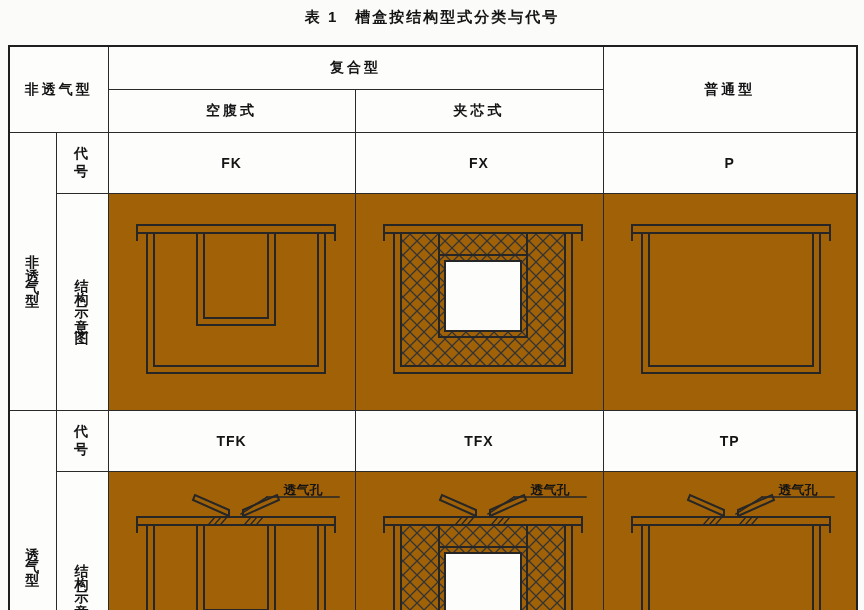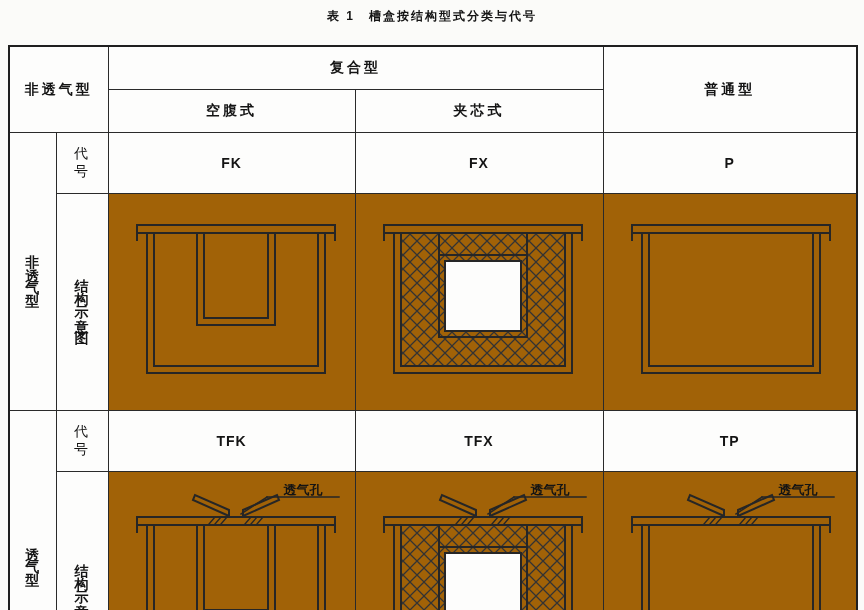--- a/index.html
+++ b/index.html
@@ -4,37 +4,37 @@
 <style>
   html,body{margin:0;padding:0;}
   body{
     width:864px;height:610px;position:relative;overflow:hidden;
     background:#fbfbf9;
     font-family:"Liberation Sans","DejaVu Sans",sans-serif;
     color:#1b1b1b;
   }
   .doc-title{
     position:absolute;top:8px;left:0;width:864px;
-    text-align:center;font-size:12px;font-weight:bold;
+    text-align:center;font-size:15px;font-weight:bold;
     letter-spacing:2px;color:#141414;
   }
   table.spec{
     position:absolute;left:8px;top:45px;
     width:848px;border-collapse:collapse;table-layout:fixed;
     background:#fdfdfc;
   }
   table.spec{border:2px solid #1f1f1f;border-bottom-width:3px;}
   table.spec td{
     border:1px solid #2a2a2a;
     text-align:center;vertical-align:middle;
     padding:12px;font-size:14px;color:#141414;
   }
   td.thick-top{border-top-width:2px;}
   td.hdr{font-weight:bold;letter-spacing:3px;}
-  td.lbl{font-weight:normal;letter-spacing:2px;}
+  td.lbl{font-weight:bold;letter-spacing:2px;}
   td.code{
     font-family:Liberation Sans, sans-serif;
     font-weight:bold;font-size:15px;letter-spacing:1px;
   }
   .vlabel{
     display:inline-block;
     writing-mode:vertical-rl;text-orientation:upright;
     font-size:14px;font-weight:bold;letter-spacing:13px;
     line-height:1;
   }

